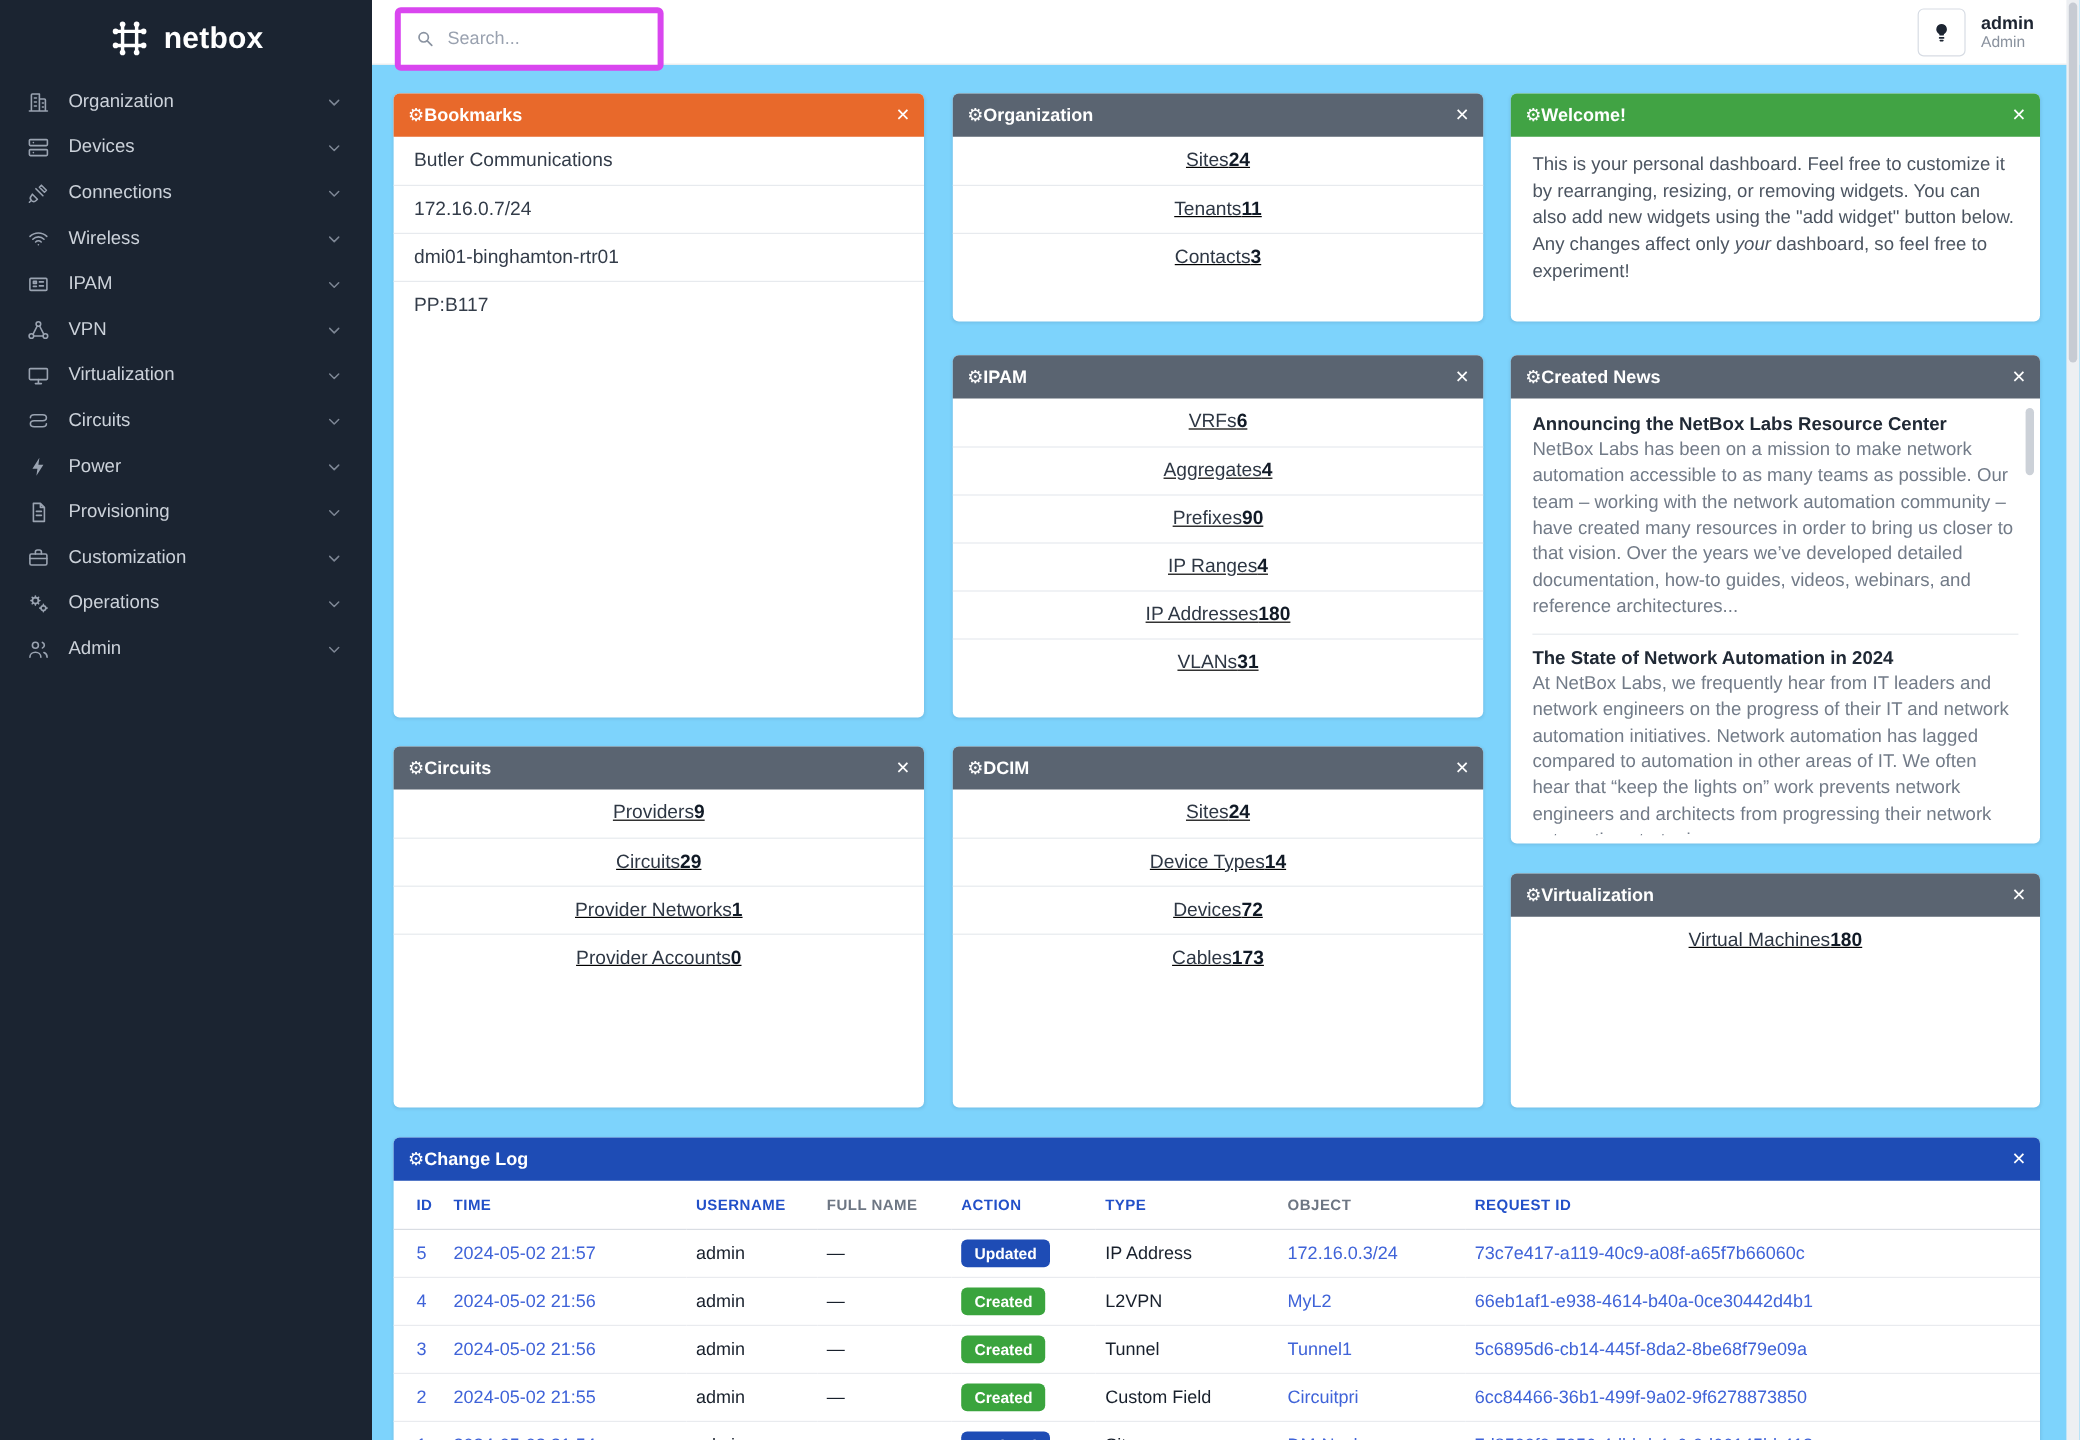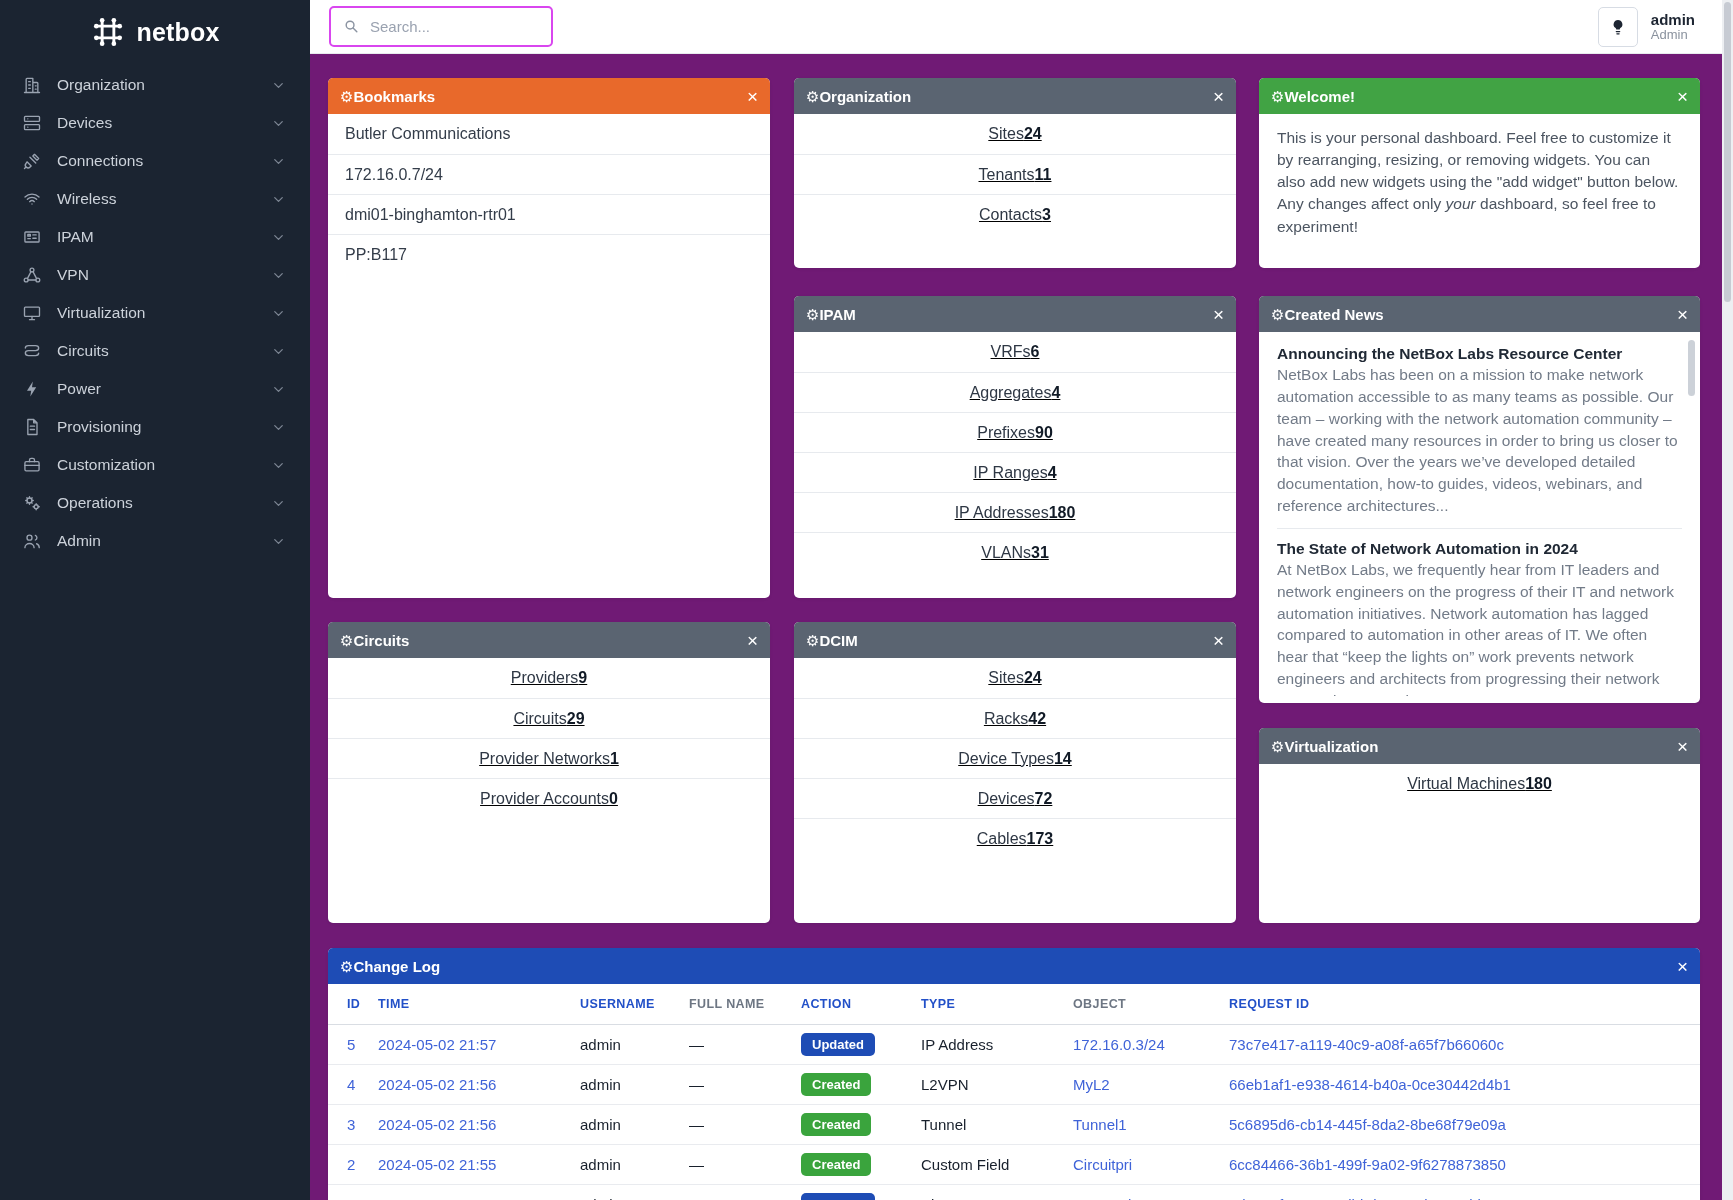--- a/index.html
+++ b/index.html
@@ -1,35 +1,35 @@
 <!DOCTYPE html>
 <html><head>
 <meta charset="utf-8">
 <style>
   * { margin:0; padding:0; box-sizing:border-box; }
   html,body { width:1733px; height:1200px; }
   body { font-family:"Liberation Sans","DejaVu Sans",sans-serif; background:#f3f4f7; }
-  .page { position:relative; width:1733px; height:1200px; overflow:hidden; background:#701a75; }
+  .page { position:relative; width:1733px; height:1200px; overflow:hidden; background:#7dd3fc; }
 
   
   .sidebar { position:absolute; left:0; top:0; width:310px; height:1200px; background:#1b2431; z-index:5; }
   .logo { display:flex; align-items:center; justify-content:center; gap:10px; padding:14px 0 16px; }
   .logo svg { width:36px; height:36px; }
   .logo-text { color:#ffffff; font-size:25px; font-weight:700; letter-spacing:.2px; }
   .menu { display:flex; flex-direction:column; }
   .menu-item { display:flex; align-items:center; height:38px; padding:0 24px 0 22px; cursor:pointer; }
   .mi-icon { width:20px; height:20px; color:#9aa3b1; flex:0 0 20px; }
   .mi-icon svg { width:20px; height:20px; stroke:currentColor; fill:none; stroke-width:1.6; stroke-linecap:round; stroke-linejoin:round; }
   .mi-label { color:#ccd2da; font-size:15.5px; margin-left:15px; }
   .mi-chevron { margin-left:auto; width:15px; height:15px; color:#7d8694; }
   .mi-chevron svg { width:15px; height:15px; stroke:currentColor; fill:none; stroke-width:2; stroke-linecap:round; stroke-linejoin:round; }
 
   
   .topbar { position:absolute; left:310px; top:0; width:1423px; height:54px; background:#ffffff; border-bottom:1px solid #e9ebee; z-index:2; }
-  .searchbox { position:absolute; left:19px; top:6px; width:224px; height:41px; border:2px solid #d946ef; border-radius:5px; display:flex; align-items:center; padding:0 12px; background:#fff; }
+  .searchbox { position:absolute; left:19px; top:6px; width:224px; height:53px; border:5px solid #d946ef; border-radius:5px; display:flex; align-items:center; padding:0 12px; background:#fff; }
   .searchbox svg { width:17px; height:17px; stroke:#8a93a1; fill:none; stroke-width:2; stroke-linecap:round; }
   .searchbox input { border:none; outline:none; margin-left:10px; font-size:15px; color:#333; width:160px; font-family:inherit; background:transparent; }
   .searchbox input::placeholder { color:#9aa2b0; }
   .user-area { position:absolute; right:38px; top:7px; display:flex; align-items:center; gap:13px; }
   .bulb-btn { width:40px; height:40px; border:1px solid #d7dce4; border-radius:5px; background:#fff; display:flex; align-items:center; justify-content:center; cursor:pointer; }
   .bulb-btn svg { width:20px; height:20px; }
   .user-names { display:flex; flex-direction:column; line-height:1.15; }
   .user-name { font-size:15px; font-weight:700; color:#1d2532; }
   .user-role { font-size:13px; color:#8a929e; }
 
@@ -402,24 +402,20 @@
   <section class="card" style="left:794px; top:622px; width:442px; height:301px;">
     <header class="card-head head-gray">
       <span class="gear">⚙</span>
       <span class="card-title">DCIM</span>
       <span class="close">×</span>
     </header>
     <div>
         <div class="stat-row">
           <span class="stat-label">Sites</span>
           <span class="stat-value">24</span>
-        </div>
-        <div class="stat-row">
-          <span class="stat-label">Racks</span>
-          <span class="stat-value">42</span>
         </div>
         <div class="stat-row">
           <span class="stat-label">Device Types</span>
           <span class="stat-value">14</span>
         </div>
         <div class="stat-row">
           <span class="stat-label">Devices</span>
           <span class="stat-value">72</span>
         </div>
         <div class="stat-row">

